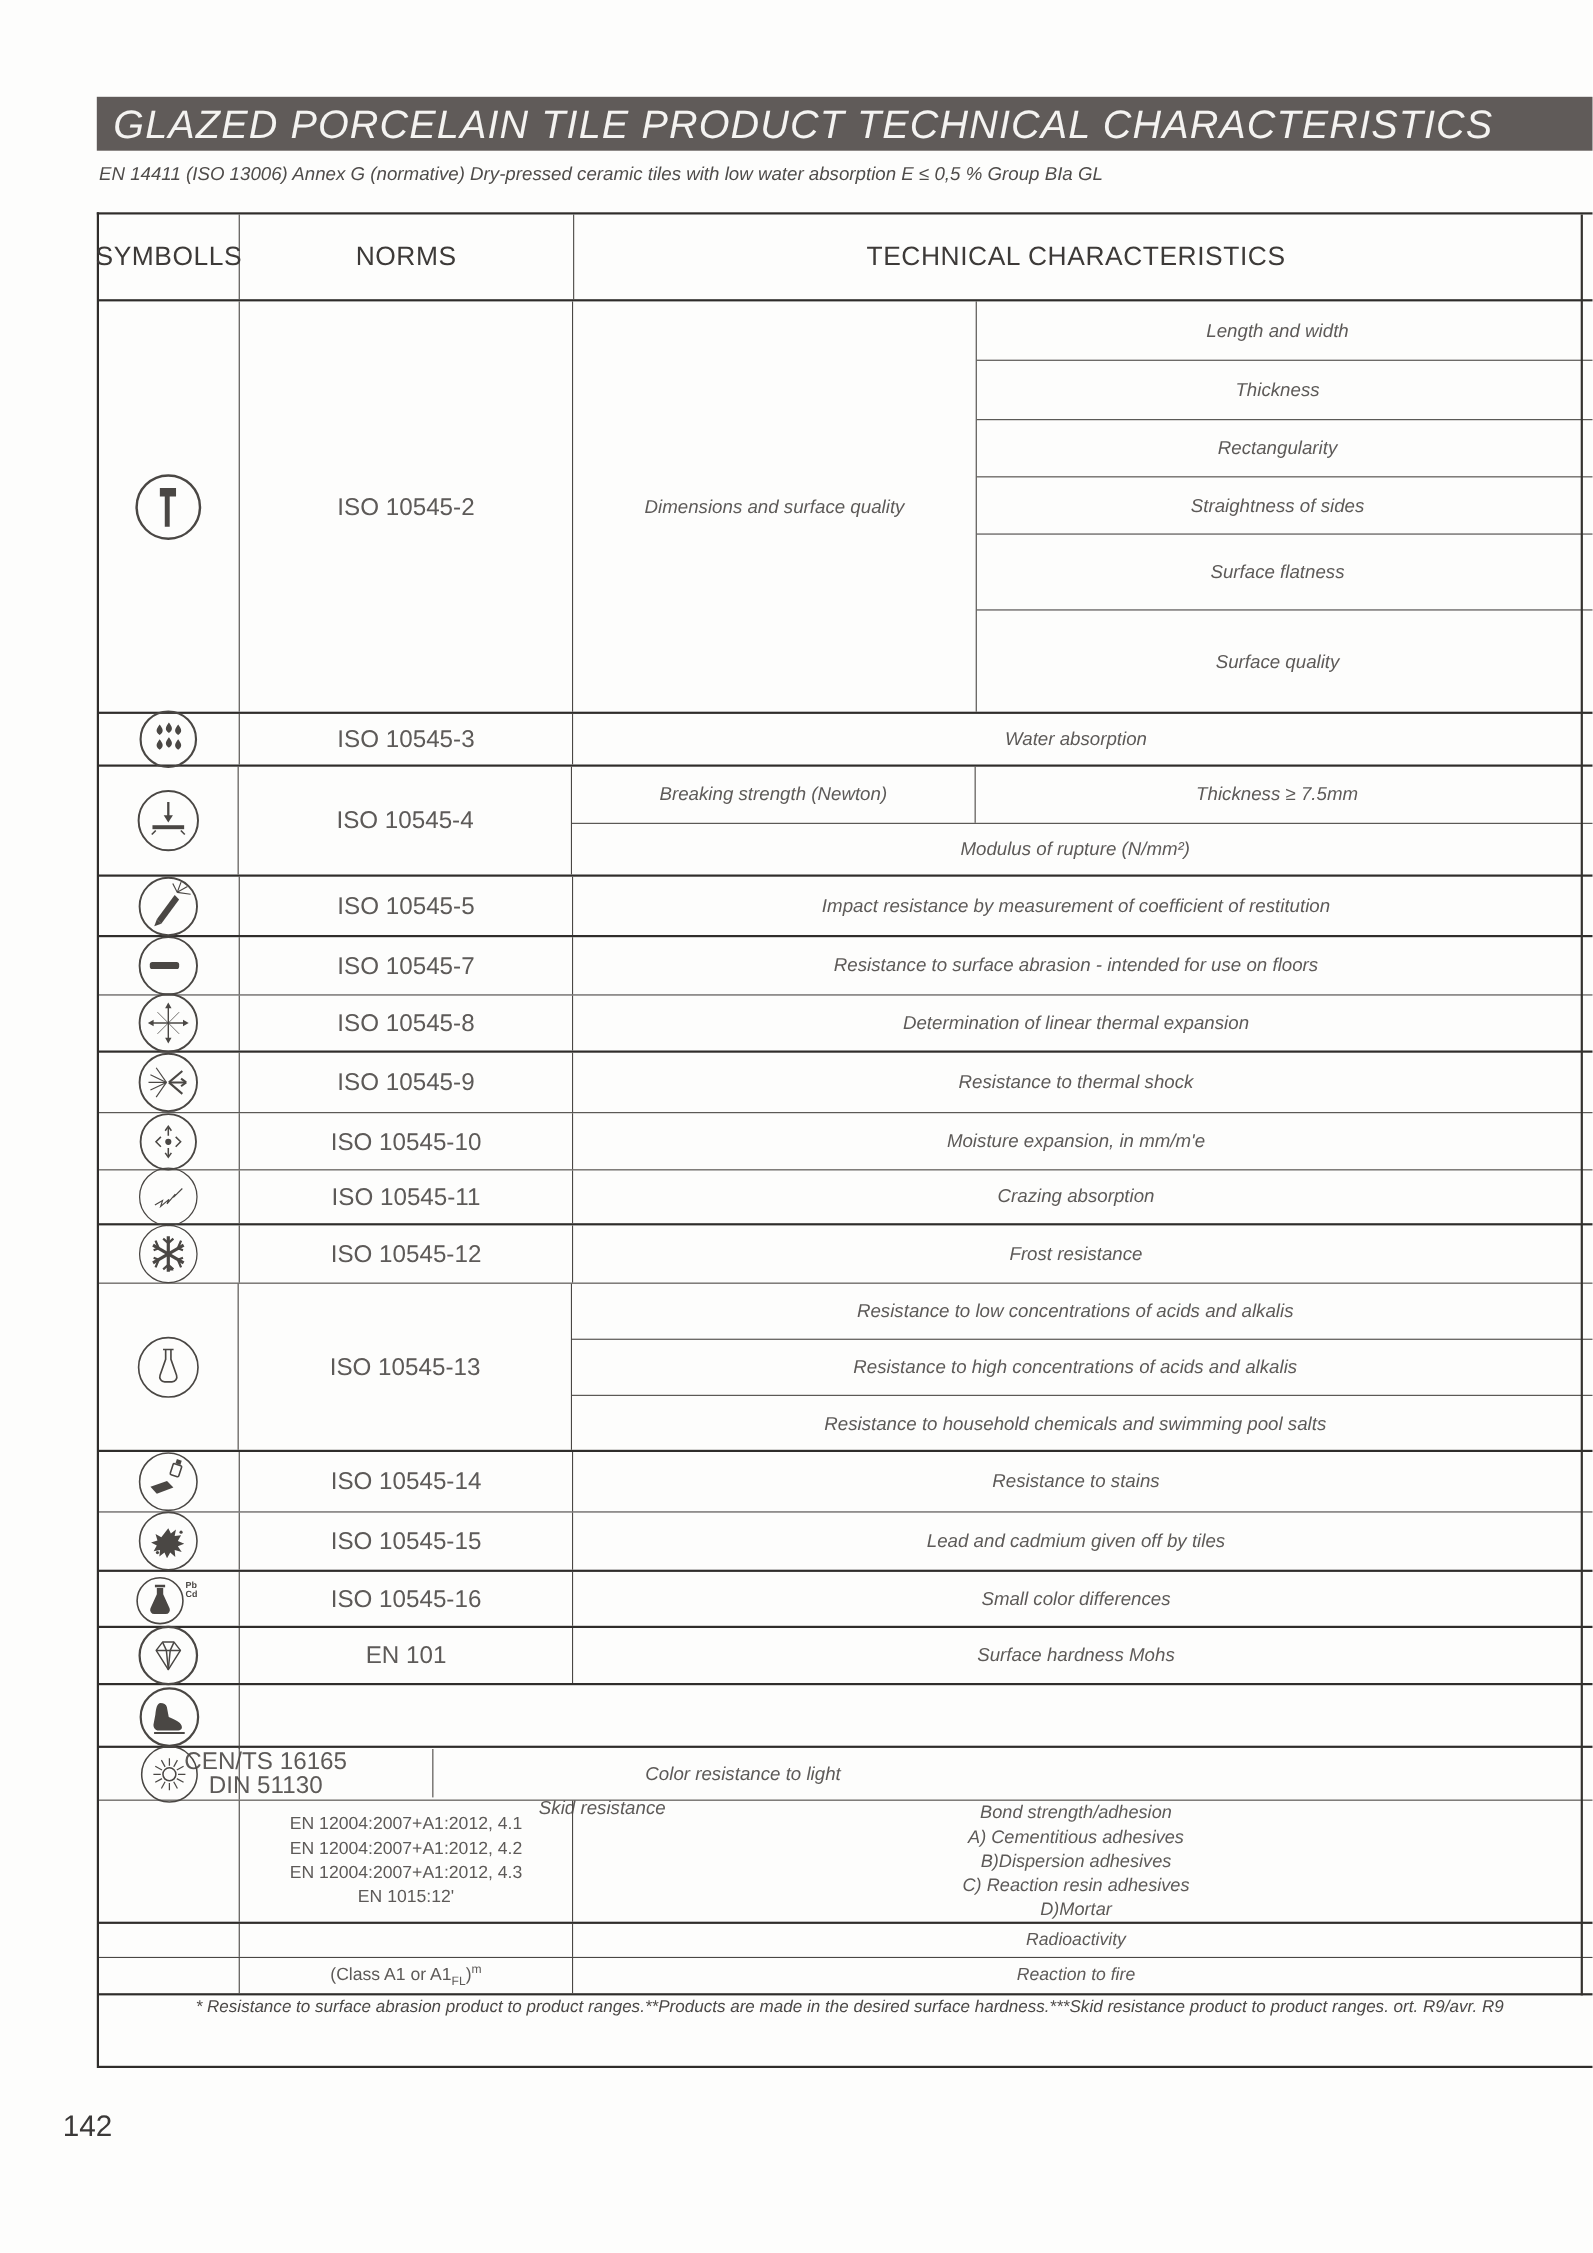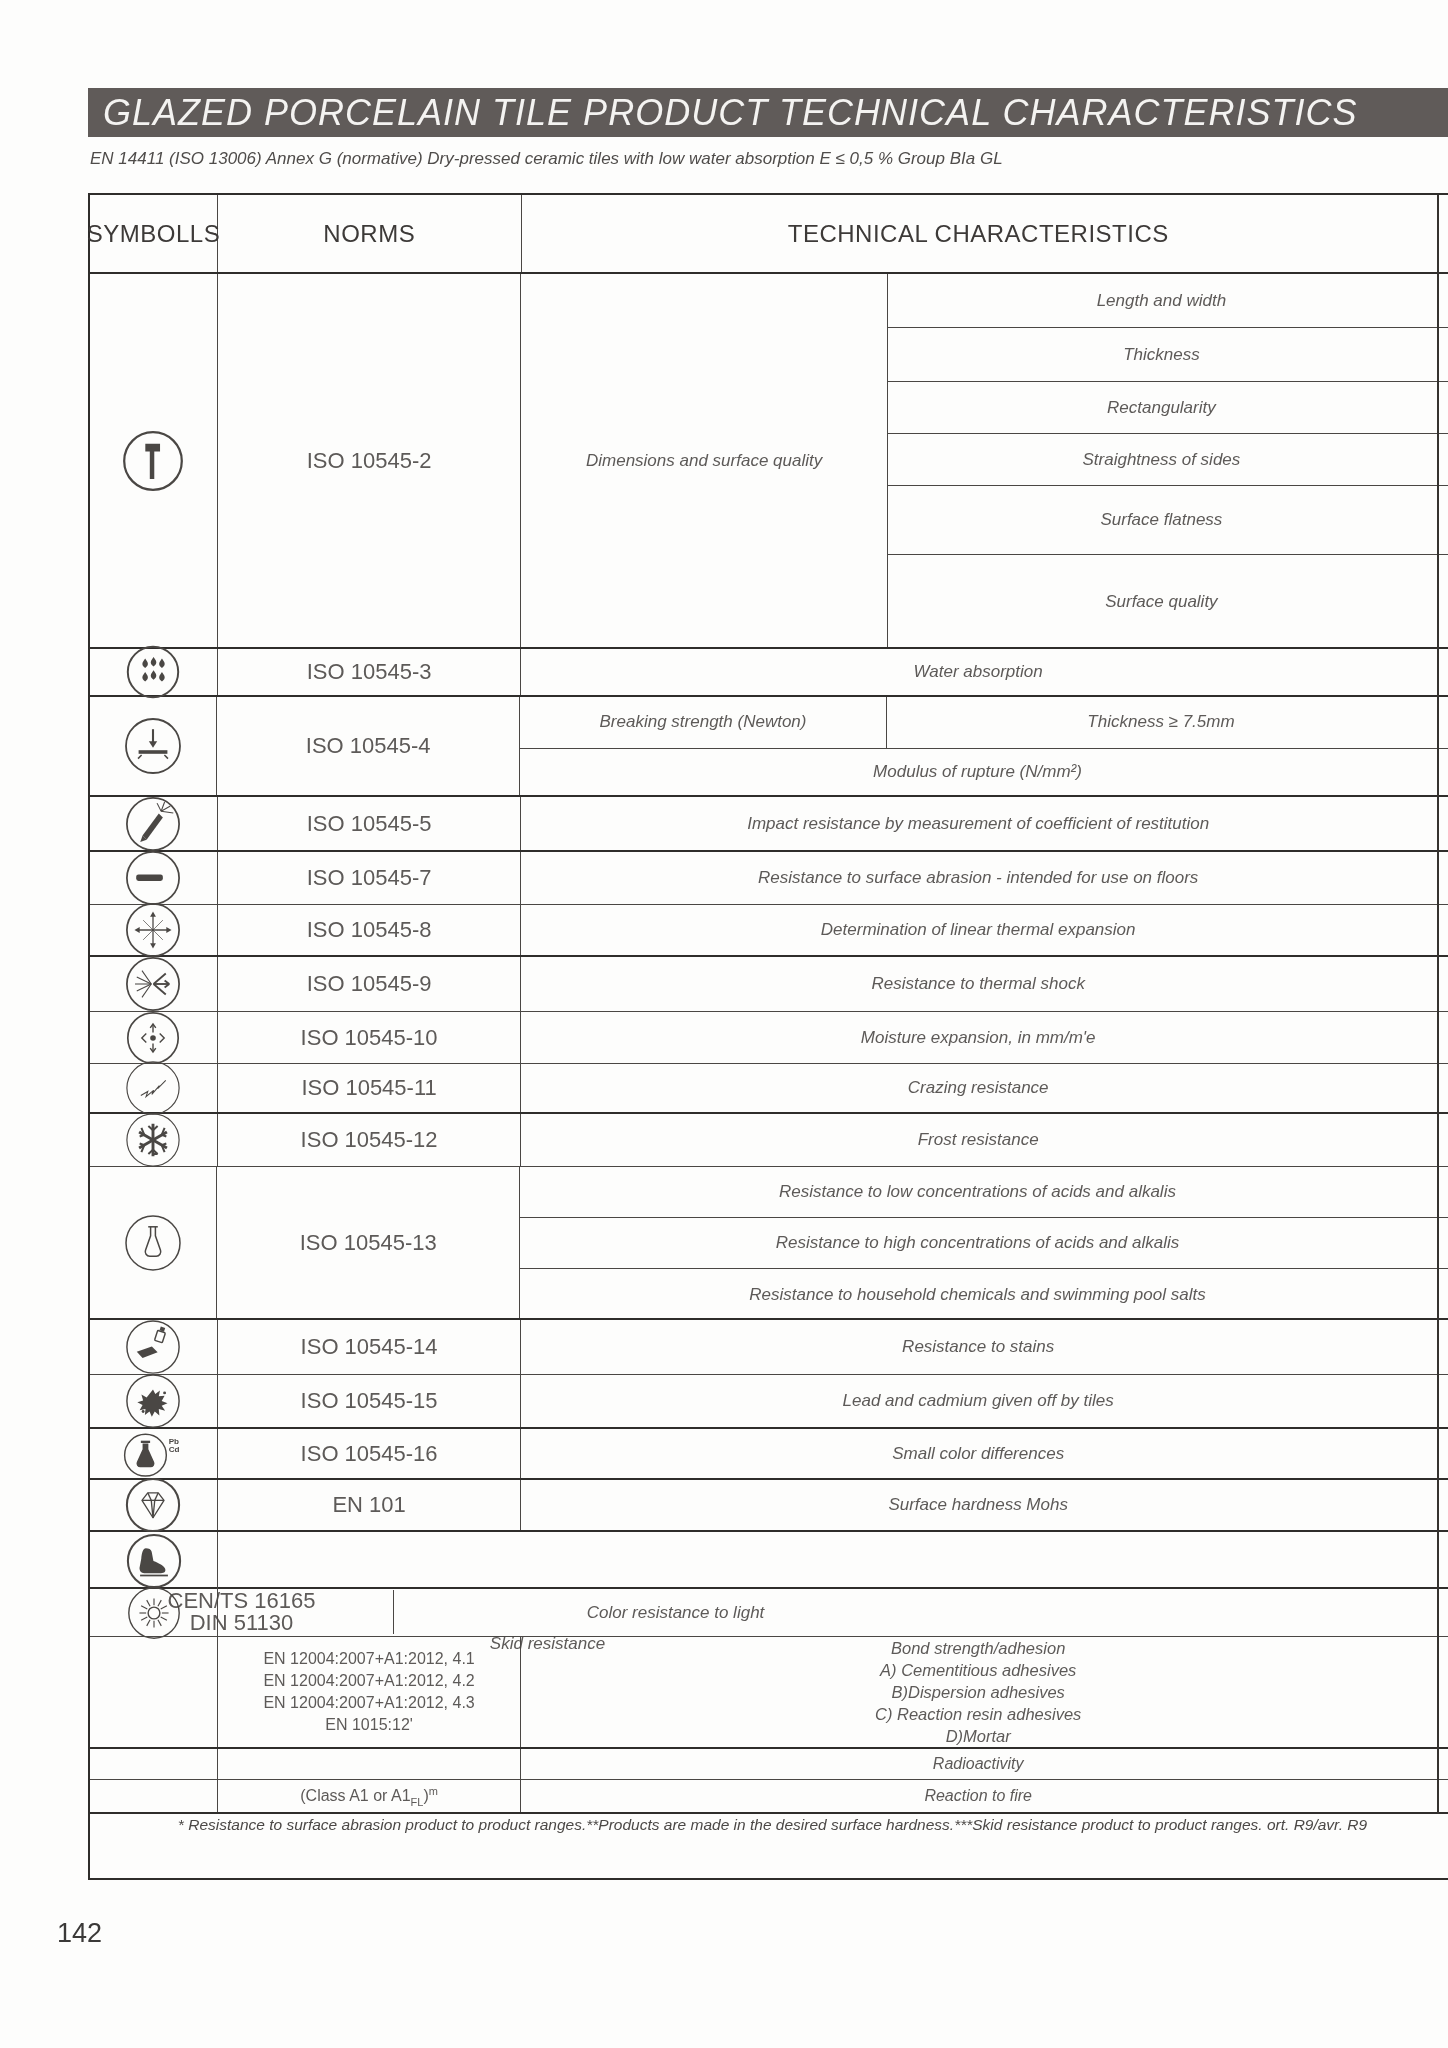--- a/index.html
+++ b/index.html
@@ -210,21 +210,21 @@
     </div>
 
     <div class="r hv" style="height:50px;">
       <div class="c sym">
         <svg width="58" height="58" viewBox="0 0 100 100">
           <circle class="st" cx="50" cy="50" r="45" stroke-width="2"></circle>
           <polyline class="st" points="29,63 41,56 38,65 51,54 48,61 61,46 58,51 72,37" stroke-width="1.8"></polyline>
         </svg>
       </div>
       <div class="c norm">ISO 10545-11</div>
-      <div class="c tech">Crazing resistance</div>
+      <div class="c tech">Crazing absorption</div>
     </div>
 
     <div class="r" style="height:53px;">
       <div class="c sym">
         <svg width="58" height="58" viewBox="0 0 100 100">
           <circle class="st" cx="50" cy="50" r="45" stroke-width="2"></circle>
           <g class="st" stroke-width="5">
             <line x1="50" y1="22" x2="50" y2="78"></line>
             <line x1="26" y1="36" x2="74" y2="64"></line>
             <line x1="26" y1="64" x2="74" y2="36"></line>

